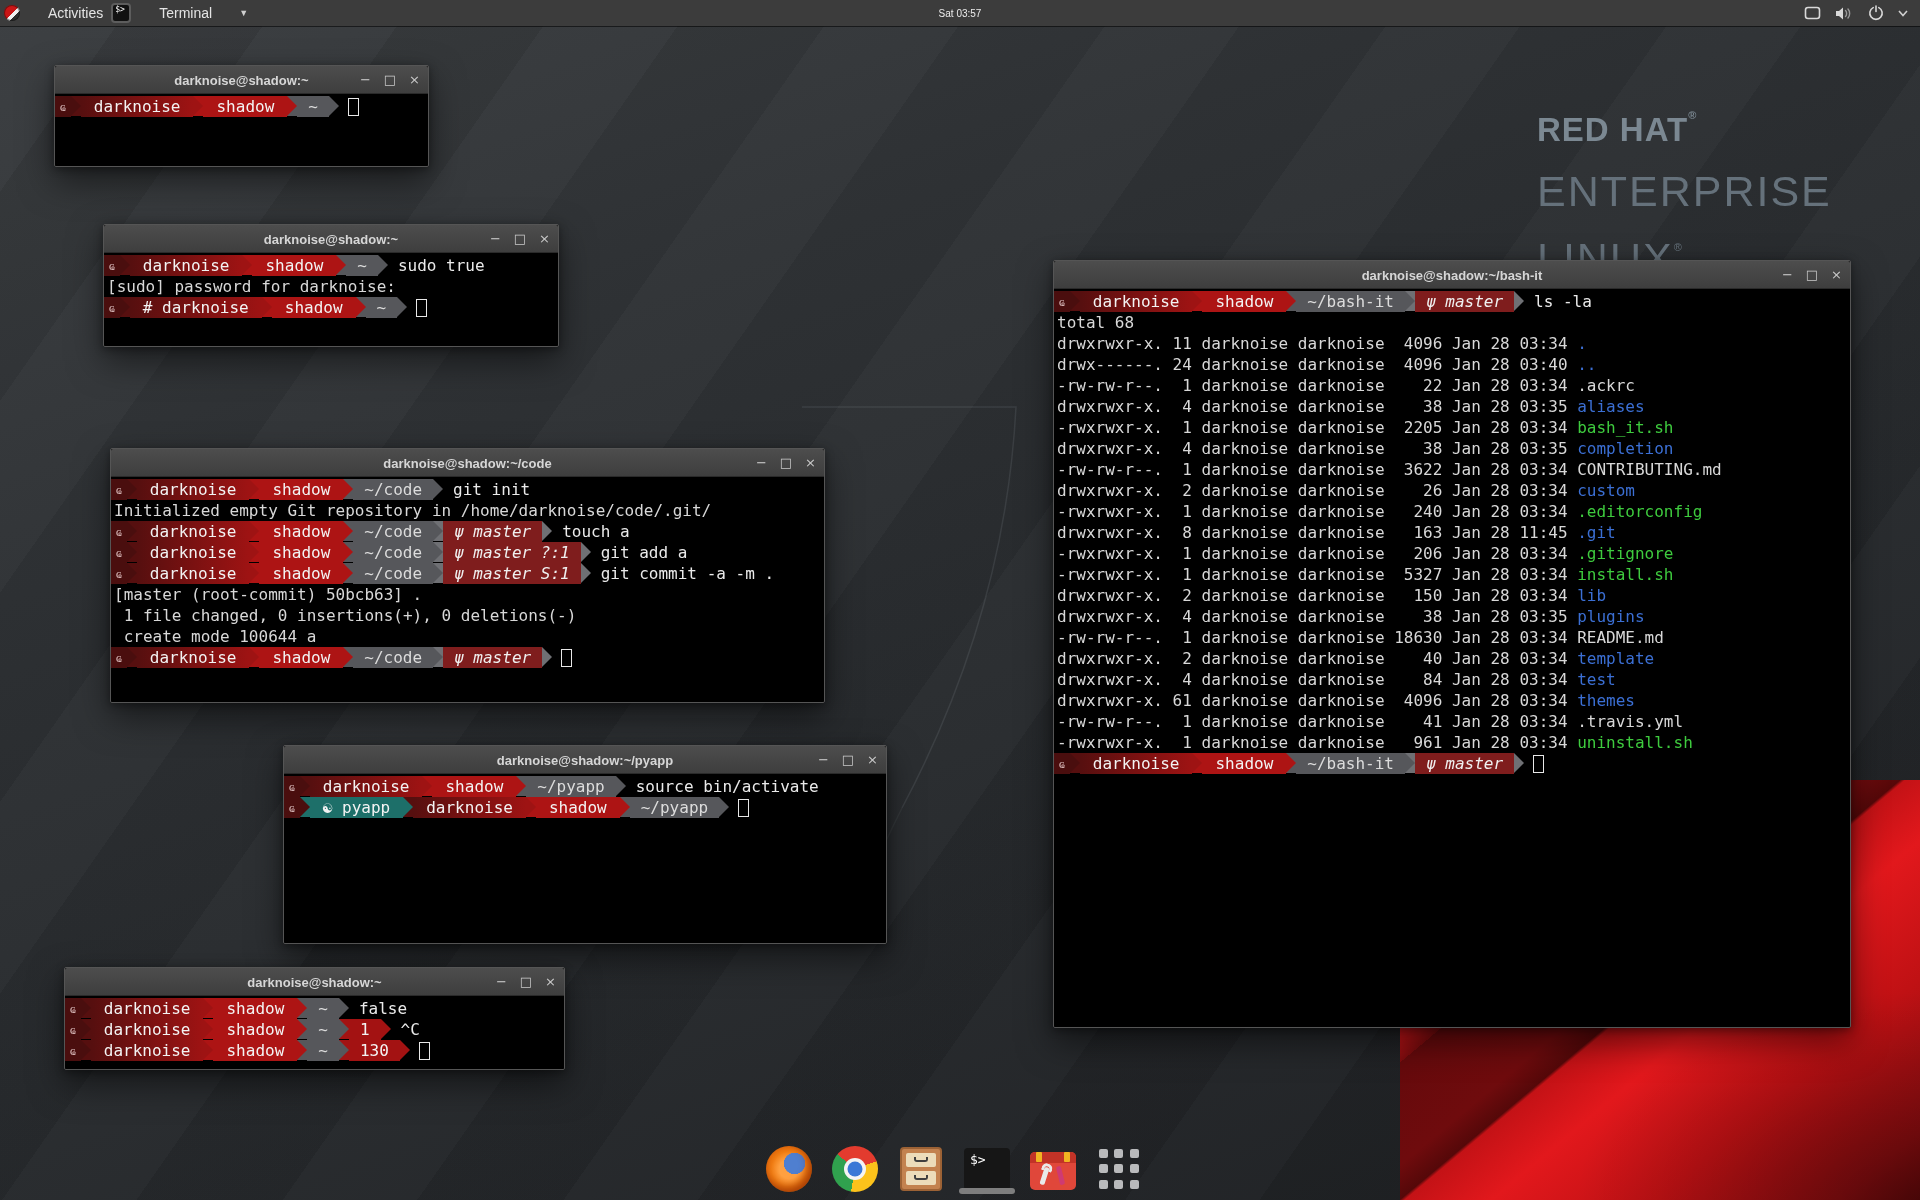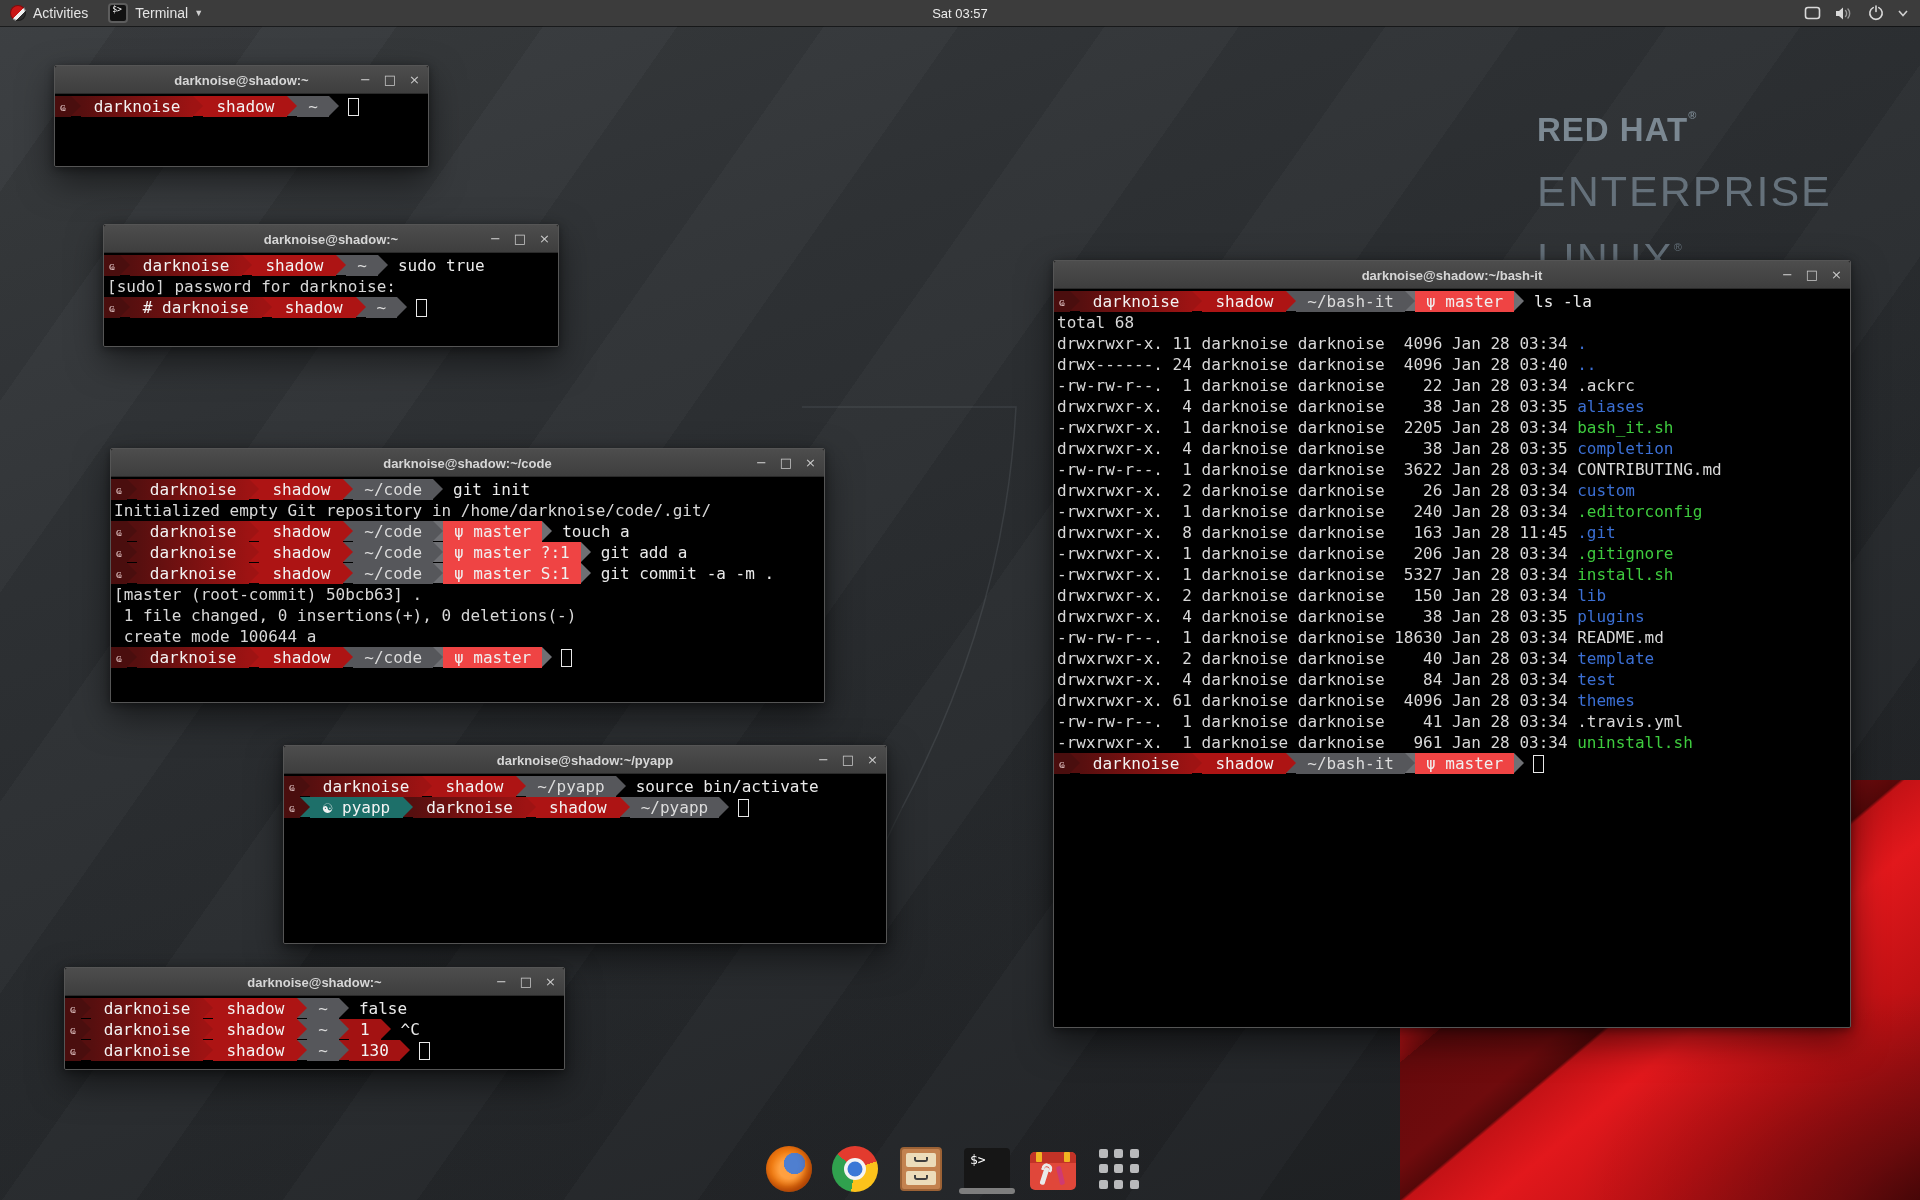--- a/index.html
+++ b/index.html
@@ -23,30 +23,30 @@
       #a01013 26%, #d4161a 29%, #7c0c0e 33%,
       #650a0c 33%, #6f0b0d 45%, #550809 49%,
       #c41216 49.5%, #e2181c 58%, #c01114 74%, #8f0d10 92%, #6d090b 100%);
   }
   #ribbon::after{content:"";position:absolute;inset:0;
     background:radial-gradient(120% 90% at 100% 100%, rgba(0,0,0,0.35) 0%, rgba(0,0,0,0) 55%);}
   
   #topbar{position:absolute;left:0;top:0;width:1920px;height:26px;background:#3c3c3c;z-index:10;
     display:flex;align-items:center;color:#e4e4e4;font-size:14px;
     box-shadow:0 1px 0 rgba(0,0,0,0.55);}
-  .tb-item{display:flex;align-items:center;height:100%;padding:0 10px;cursor:default;}
+  .tb-item{display:flex;align-items:center;height:100%;padding:0 4px;cursor:default;gap:21px;}
   #rh-activities-icon{width:16px;height:16px;border-radius:50%;margin-right:7px;
     background:linear-gradient(135deg,#c91616 0 52%,#f0f0f0 52% 68%,#2d2d2d 68%);
     box-shadow:0 0 0 1px rgba(0,0,0,0.4) inset;}
   #appmenu-iconbox{width:20px;height:20px;border-radius:4px;background:#5d5d5d;
     display:flex;align-items:center;justify-content:center;margin-right:7px;}
   #appmenu-iconbox .mini-term{width:16px;height:16px;background:#111;border-radius:2px;
     color:#fff;font-family:"DejaVu Sans Mono",monospace;font-size:8px;line-height:10px;padding-left:2px;box-sizing:border-box;}
   .tb-caret{font-size:9px;margin-left:6px;color:#cfcfcf;}
-  #clock{position:absolute;left:50%;transform:translateX(-50%);font-size:13px;color:#ececec;}
+  #clock{position:absolute;left:50%;transform:translateX(-50%);font-size:10px;color:#ececec;}
   #status-area{position:absolute;right:6px;top:0;height:100%;display:flex;align-items:center;gap:14px;padding:0 6px;}
   #status-area svg{display:block;}
   
   #branding{position:absolute;left:1537px;top:110px;z-index:1;color:#717e88;line-height:1;}
   #branding .b1{font-size:33px;font-weight:bold;letter-spacing:1px;color:#7b8892;}
   #branding .b2,#branding .b3{font-size:43px;font-weight:300;letter-spacing:2px;color:#65717b;margin-top:24px;}
   #branding sup{font-size:11px;vertical-align:22px;letter-spacing:0;}
   
   .window{position:absolute;z-index:5;border:1px solid #555;border-radius:2px;
     box-shadow:0 14px 34px rgba(0,0,0,0.5), 0 2px 8px rgba(0,0,0,0.4);
@@ -60,21 +60,21 @@
   .win-btn{color:#c9c9c9;font-size:13px;line-height:1;cursor:default;font-family:"DejaVu Sans",sans-serif;}
   .term-body{flex:1;background:#000;padding:2px 0 0 0;overflow:hidden;
     font-family:"DejaVu Sans Mono",monospace;font-size:16px;color:#d6d6d6;border-radius:0 0 2px 2px;}
   .trow{display:flex;align-items:stretch;height:21px;line-height:21px;white-space:pre;}
   .tout{padding-left:3px;color:#d8d8d8;}
   .seg{display:inline-block;padding:0 13px;color:#f3f3f3;}
   .seg-logo{padding:0 5px;color:#d8b9b9;background:#4a0e0e;font-size:13px;}
   .seg-user{background:linear-gradient(90deg,#560f0f,#9e1313);}
   .seg-host{background:#ad1414;}
   .seg-path{background:#56575b;color:#dcdcdc;padding:0 11px;}
-  .seg-branch{background:#ef4444;color:#f0f0f0;padding:0 11px;}
+  .seg-branch{background:#7f1d1d;color:#f0f0f0;padding:0 11px;font-style:italic;}
   .seg-venv{background:#1d6f69;}
   .seg-exit{background:#a31212;padding:0 11px;}
   .sep{width:0;height:0;border-top:10.5px solid transparent;border-bottom:10.5px solid transparent;border-left:10px solid #000;}
   .cmd{margin-left:10px;color:#eaeaea;}
   .cursor{display:inline-block;width:9px;height:16px;border:1px solid #e8e8e8;margin-left:9px;align-self:center;}
   .c-dir{color:#3b6fd4;}
   .c-exec{color:#3ecb3e;}
   .c-plain{color:#d8d8d8;}
   
   #dock{position:absolute;left:766px;bottom:8px;z-index:6;display:flex;gap:20px;align-items:flex-end;}

